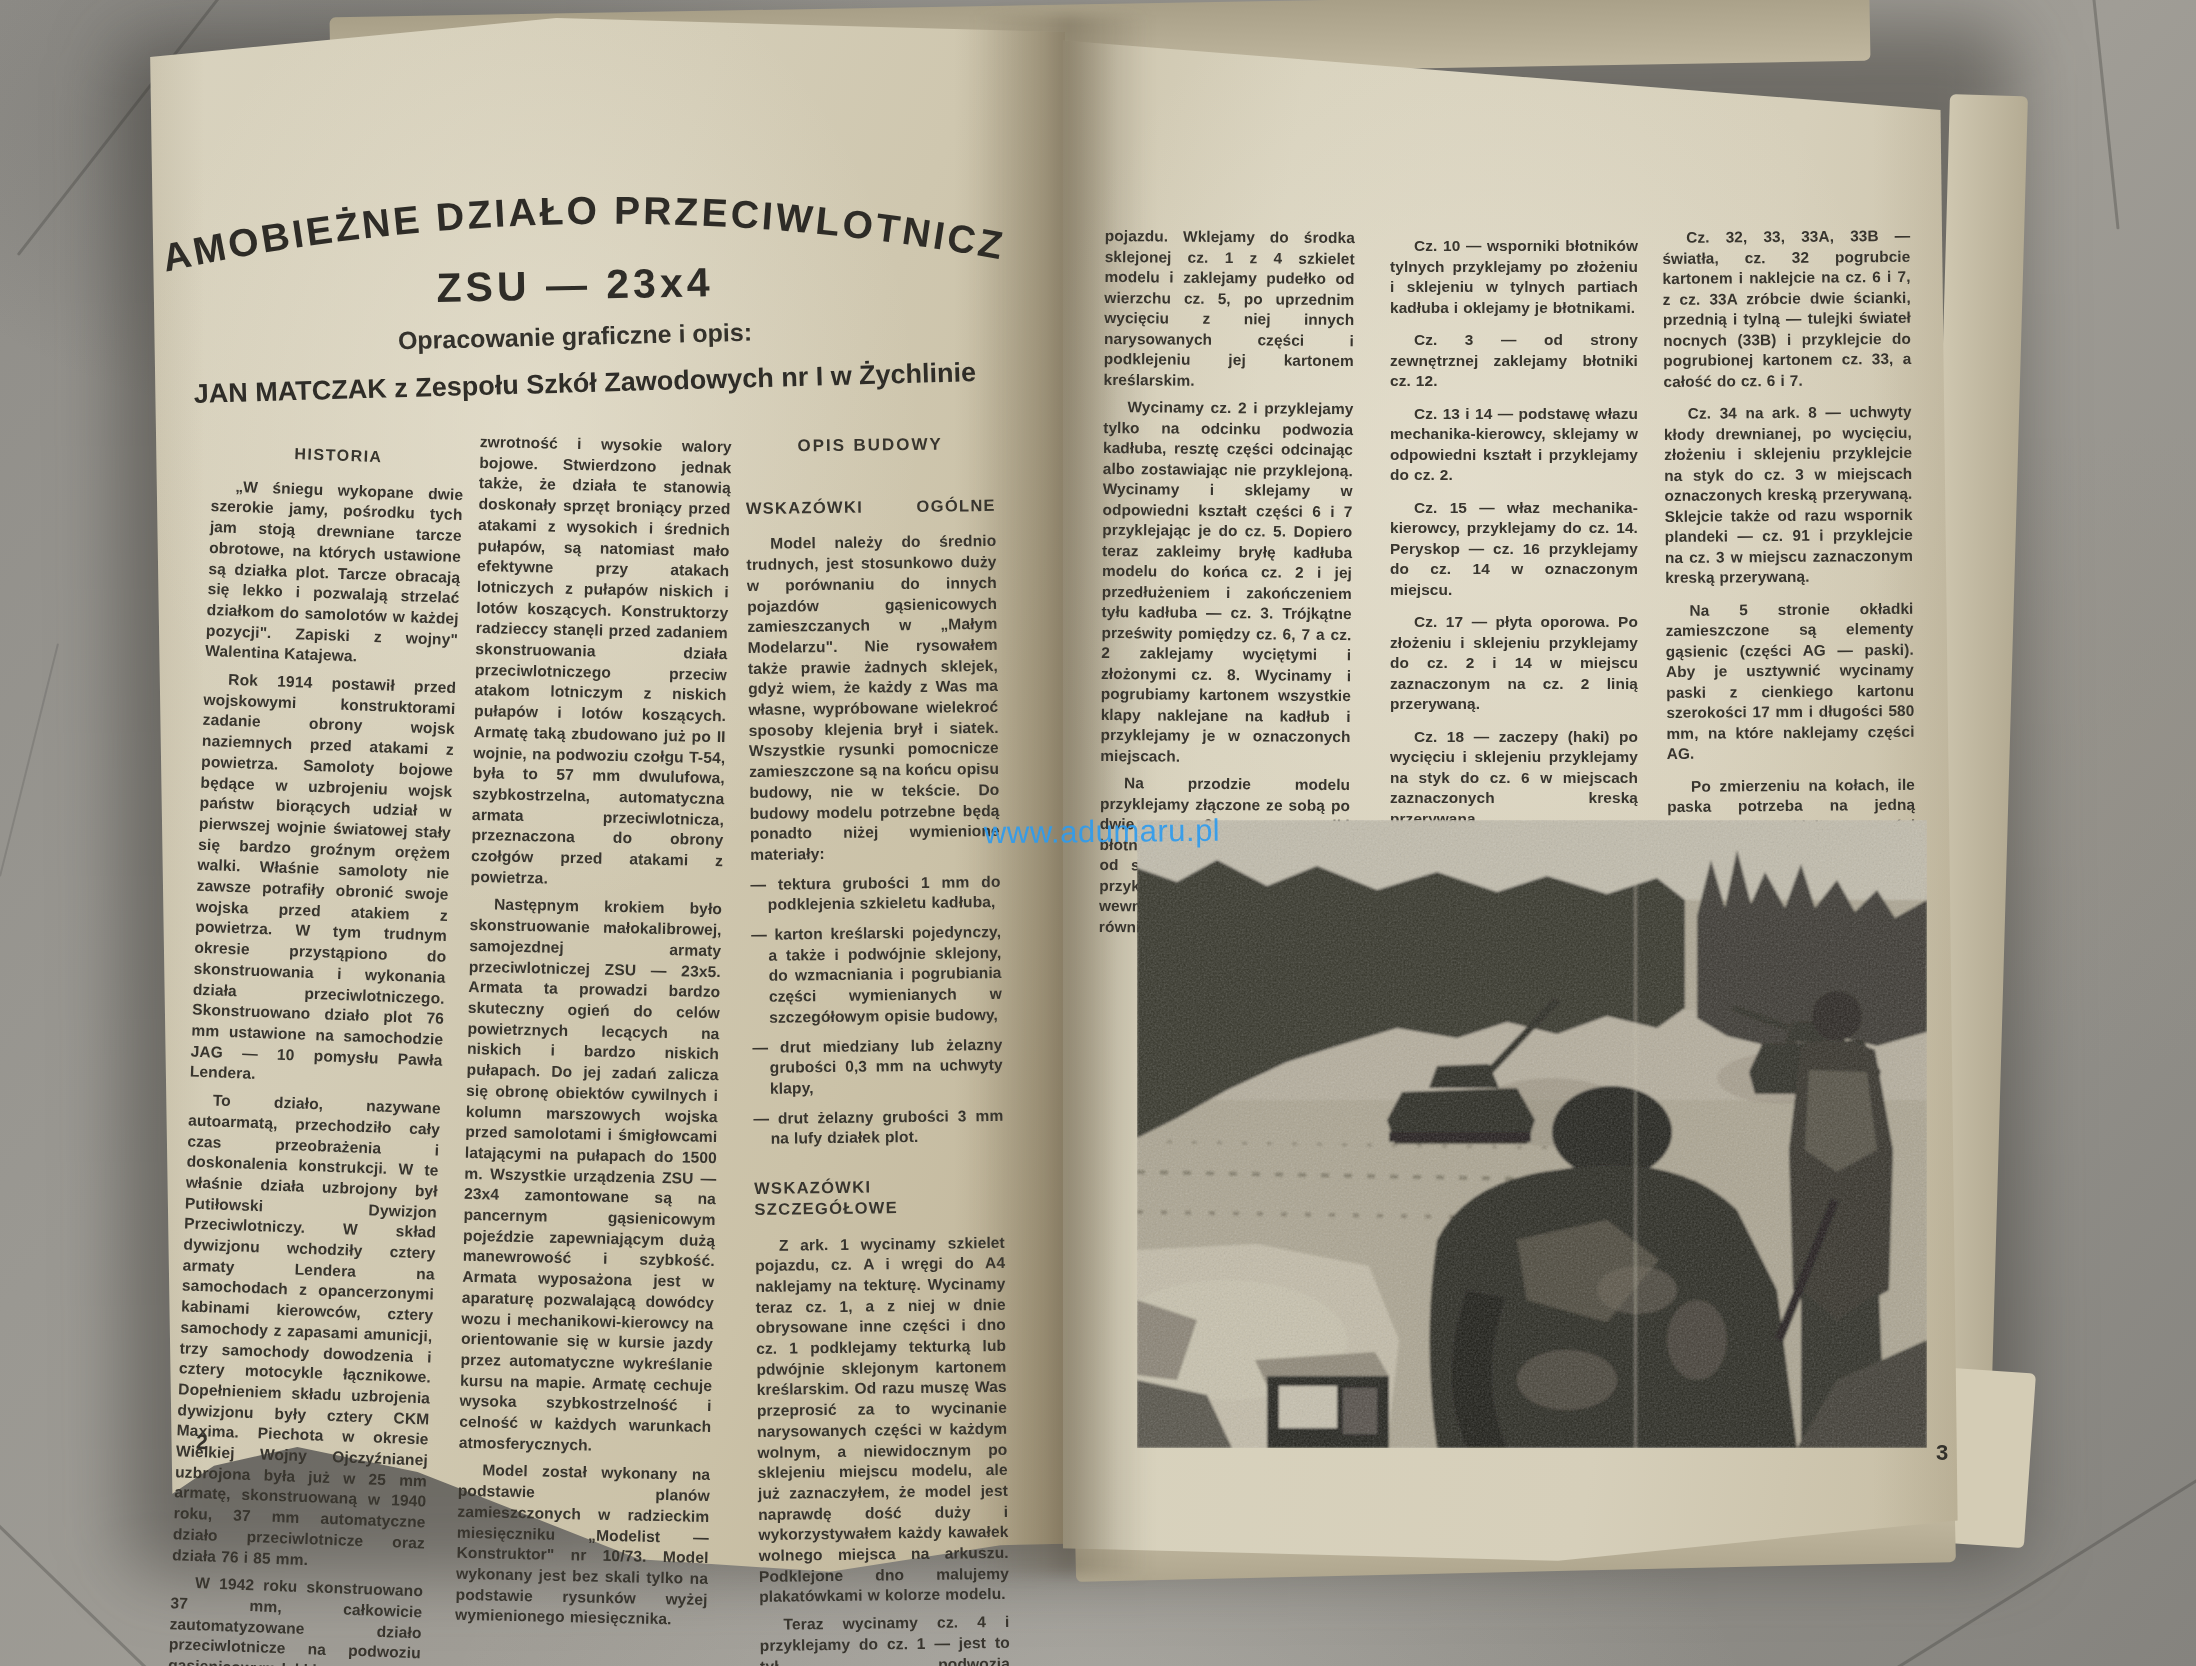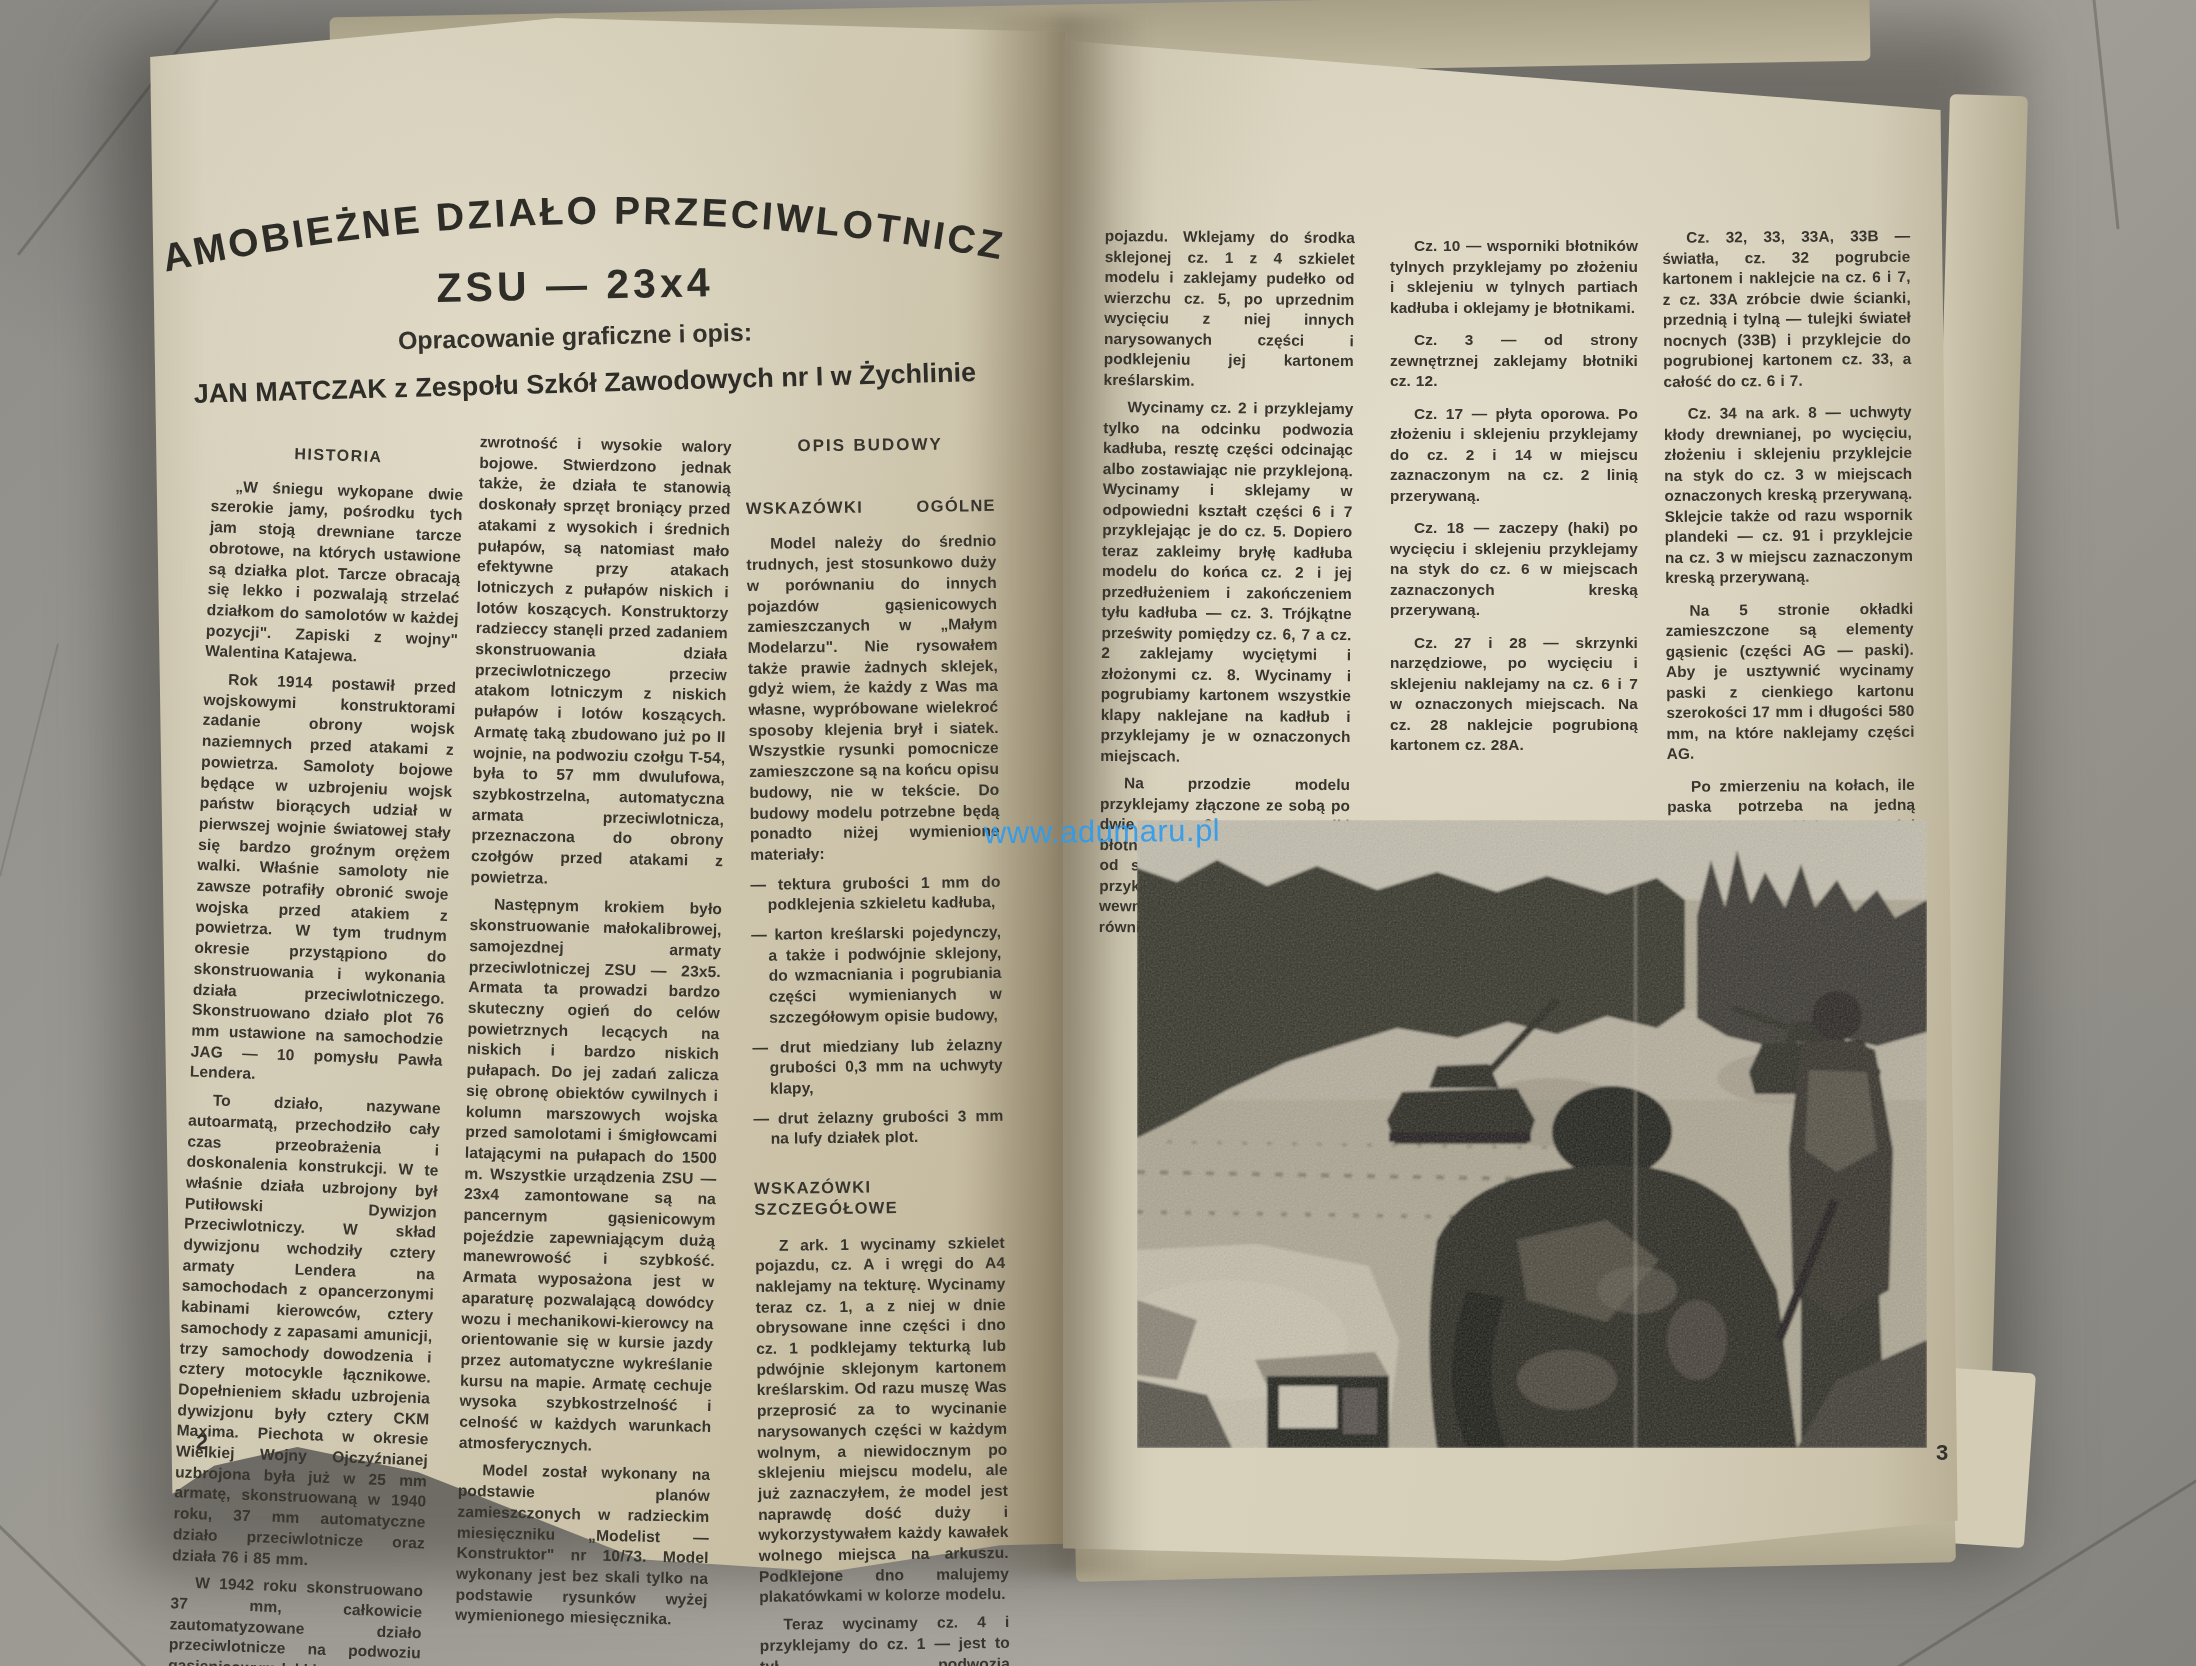--- a/index.html
+++ b/index.html
@@ -138,20 +138,22 @@
     <div class="blk pc">Teraz wycinamy cz. 4 i przyklejamy do cz. 1 — jest to tył podwozia</div>
   </div>
 <div class="col" id="col4">
     <div class="blk pn">pojazdu. Wklejamy do środka sklejonej cz. 1 z 4 szkielet modelu i zaklejamy pudełko od wierzchu cz. 5, po uprzednim wycięciu z niej innych narysowanych części i podklejeniu jej kartonem kreślarskim.</div>
     <div class="blk p">Wycinamy cz. 2 i przyklejamy tylko na odcinku podwozia kadłuba, resztę części odcinając albo zostawiając nie przyklejoną. Wycinamy i sklejamy w odpowiedni kształt części 6 i 7 przyklejając je do cz. 5. Dopiero teraz zakleimy bryłę kadłuba modelu do końca cz. 2 i jej przedłużeniem i zakończeniem tyłu kadłuba — cz. 3. Trójkątne prześwity pomiędzy cz. 6, 7 a cz. 2 zaklejamy wyciętymi i złożonymi cz. 8. Wycinamy i pogrubiamy kartonem wszystkie klapy naklejane na kadłub i przyklejamy je w oznaczonych miejscach.</div>
     <div class="blk p">Na przodzie modelu przyklejamy złączone ze sobą po dwie cz. 9 — wsporniki błotników, od strony kadłuba i od spodu błotników przednich przyklejamy cz. 31 tak, aby wewnętrzne strony błotników również były zakolorowane.</div>
   </div>
 <div class="col" id="col5">
     <div class="blk p">Cz. 10 — wsporniki błotników tylnych przyklejamy po złożeniu i sklejeniu w tylnych partiach kadłuba i oklejamy je błotnikami.</div>
     <div class="blk p">Cz. 3 — od strony zewnętrznej zaklejamy błotniki cz. 12.</div>
+    <div class="blk p">Cz. 13 i 14 — podstawę włazu mechanika-kierowcy, sklejamy w odpowiedni kształt i przyklejamy do cz. 2.</div>
+    <div class="blk p">Cz. 15 — właz mechanika-kierowcy, przyklejamy do cz. 14. Peryskop — cz. 16 przyklejamy do cz. 14 w oznaczonym miejscu.</div>
     <div class="blk p">Cz. 17 — płyta oporowa. Po złożeniu i sklejeniu przyklejamy do cz. 2 i 14 w miejscu zaznaczonym na cz. 2 linią przerywaną.</div>
     <div class="blk p">Cz. 18 — zaczepy (haki) po wycięciu i sklejeniu przyklejamy na styk do cz. 6 w miejscach zaznaczonych kreską przerywaną.</div>
     <div class="blk p">Cz. 27 i 28 — skrzynki narzędziowe, po wycięciu i sklejeniu naklejamy na cz. 6 i 7 w oznaczonych miejscach. Na cz. 28 naklejcie pogrubioną kartonem cz. 28A.</div>
   </div>
 <div class="col" id="col6">
     <div class="blk p">Cz. 32, 33, 33A, 33B — światła, cz. 32 pogrubcie kartonem i naklejcie na cz. 6 i 7, z cz. 33A zróbcie dwie ścianki, przednią i tylną — tulejki świateł nocnych (33B) i przyklejcie do pogrubionej kartonem cz. 33, a całość do cz. 6 i 7.</div>
     <div class="blk p">Cz. 34 na ark. 8 — uchwyty kłody drewnianej, po wycięciu, złożeniu i sklejeniu przyklejcie na styk do cz. 3 w miejscach oznaczonych kreską przerywaną. Sklejcie także od razu wspornik plandeki — cz. 91 i przyklejcie na cz. 3 w miejscu zaznaczonym kreską przerywaną.</div>
     <div class="blk p">Na 5 stronie okładki zamieszczone są elementy gąsienic (części AG — paski). Aby je usztywnić wycinamy paski z cienkiego kartonu szerokości 17 mm i długości 580 mm, na które naklejamy części AG.</div>
     <div class="blk p">Po zmierzeniu na kołach, ile paska potrzeba na jedną gąsienicę, przyklejamy części wewnątrz gąsienicy (paski BG). Wycinamy zęby, które przyklejamy co drugie ogniwo w miejscach oznaczonych kreskami. Gotowe gąsienice zakładamy na koła.</div>
   </div>

